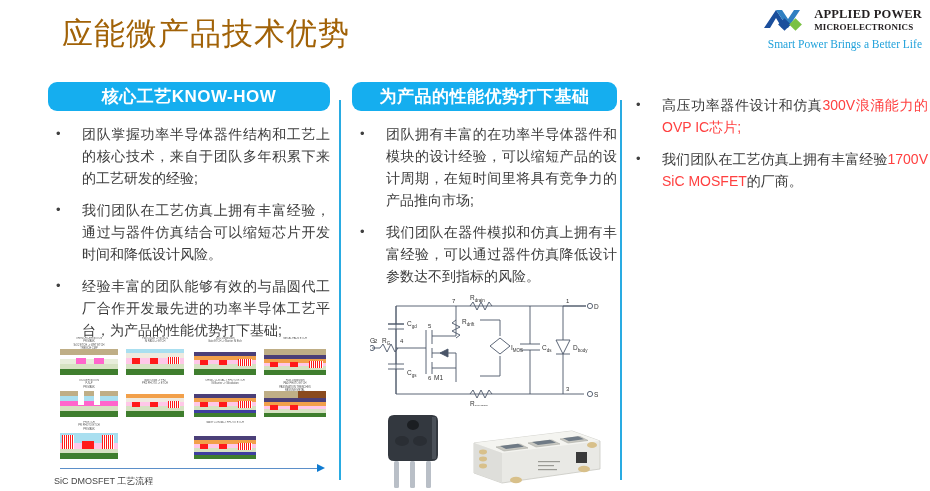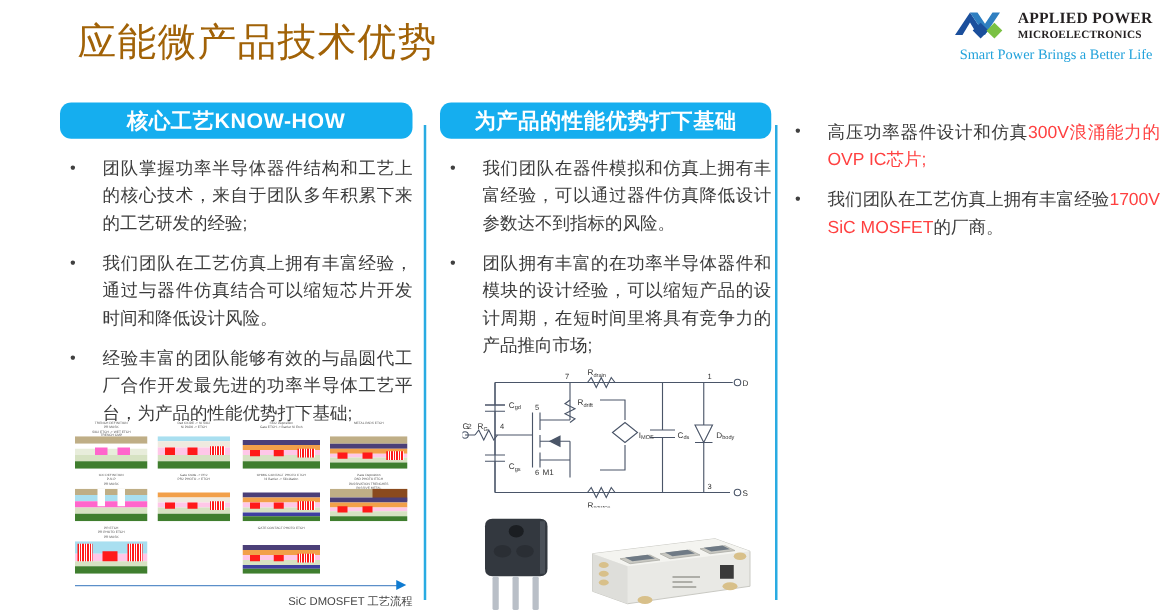--- a/index.html
+++ b/index.html
@@ -118,21 +118,21 @@
   }
   .arrow-line{
     position:absolute;left:6px;top:5px;width:258px;height:1px;background:#5b8fc9;
   }
   .arrow-head{
     position:absolute;left:263px;top:1px;
     width:0;height:0;border-left:8px solid #0f7bd1;
     border-top:4px solid transparent;border-bottom:4px solid transparent;
   }
   .flow-caption{
-    text-align:right;font-size:9px;color:#444;margin-top:2px;
+    text-align:left;font-size:9px;color:#444;margin-top:2px;
     font-family:"Liberation Sans","DejaVu Sans",sans-serif;
   }
 
   
   .circuit-wrap{position:absolute;left:18px;top:208px;width:238px;height:116px;}
   .circuit-wrap svg{display:block;}
 
   
   .photos{position:absolute;left:12px;top:325px;width:252px;height:84px;}
   .photo-to247{position:absolute;left:18px;top:4px;}
@@ -335,22 +335,22 @@
           <div class="arrow-line"></div>
           <div class="arrow-head"></div>
         </div>
         <div class="flow-caption">SiC DMOSFET 工艺流程</div>
       </div>
     </div>
 
     <div class="col col-2">
       <div class="col-header">为产品的性能优势打下基础</div>
       <ul class="bullets">
+        <li>团队拥有丰富的在功率半导体器件和模块的设计经验，可以缩短产品的设计周期，在短时间里将具有竞争力的产品推向市场;</li>
         <li>我们团队在器件模拟和仿真上拥有丰富经验，可以通过器件仿真降低设计参数达不到指标的风险。</li>
-        <li>团队拥有丰富的在功率半导体器件和模块的设计经验，可以缩短产品的设计周期，在短时间里将具有竞争力的产品推向市场;</li>
       </ul>
 
       <div class="circuit-wrap">
         <svg width="238" height="116" viewBox="0 0 238 116">
           <g stroke="#4a5568" stroke-width="0.9" fill="none">
 
             <path d="M26 16 L150 16"></path>
             <path d="M26 16 L26 104"></path>
             <path d="M26 104 L214 104"></path>
 

